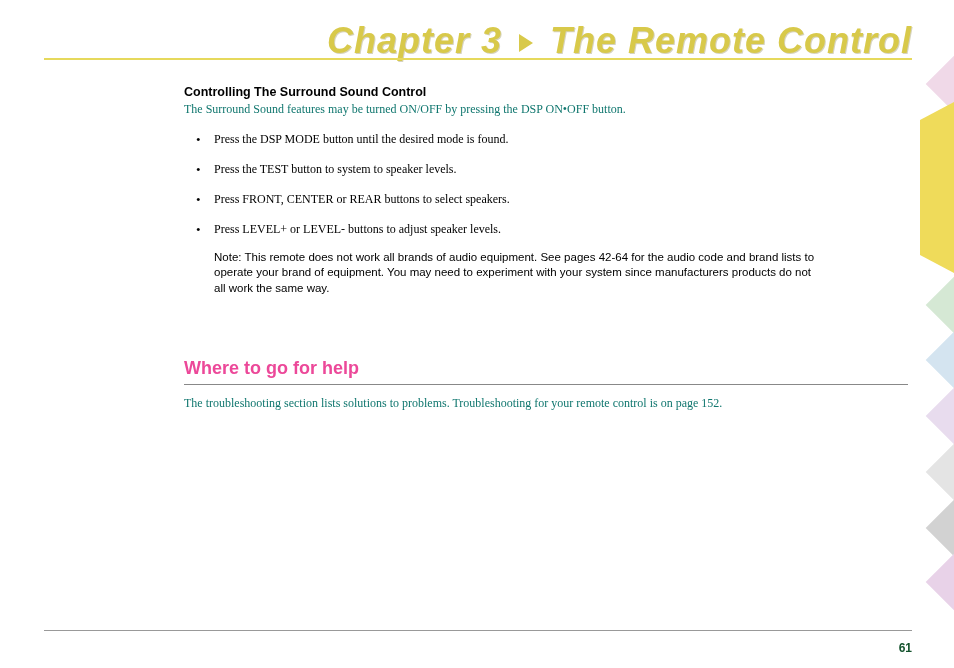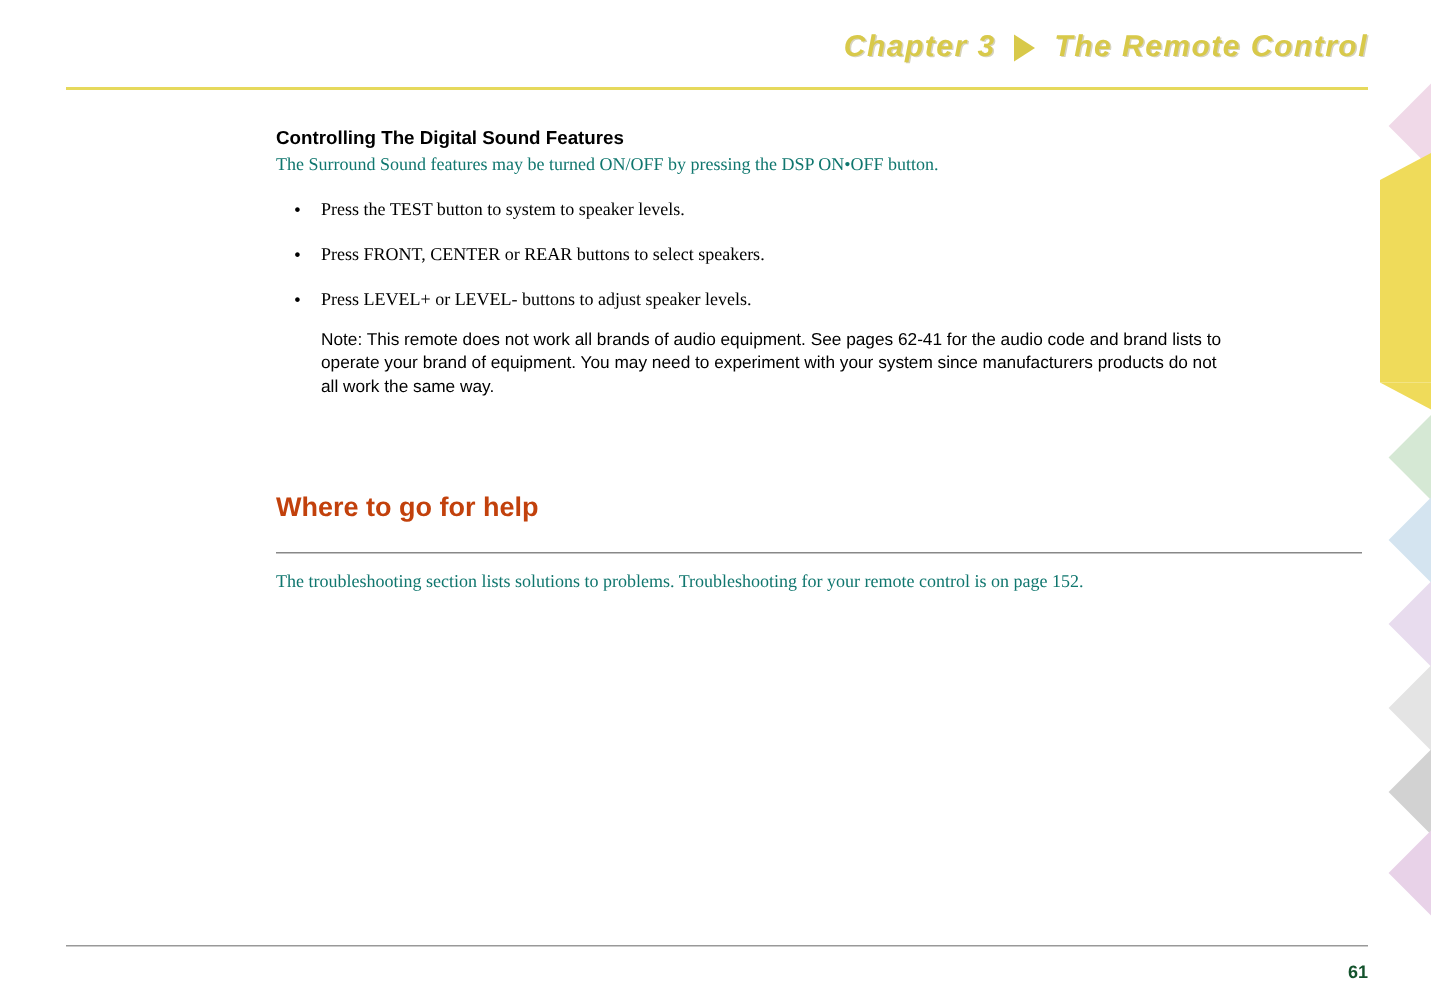--- a/index.html
+++ b/index.html
@@ -13,21 +13,21 @@
       background: white;
       position: relative;
       font-family: Georgia, 'Times New Roman', serif;
       overflow: hidden;
     }
     .chapter-title {
       position: absolute;
       top: 20px;
       right: 42px;
       font-family: 'Trebuchet MS', Arial, sans-serif;
-      font-size: 20px;
+      font-size: 36px;
       font-weight: bold;
       font-style: italic;
       color: #d8c94a;
       text-shadow: 1px 1px 0px rgba(120,110,40,0.3);
       letter-spacing: 1px;
     }
     .chapter-title .triangle {
       display: inline-block;
       width: 0;
       height: 0;
@@ -93,23 +93,23 @@
       margin-top: 4px;
       width: 610px;
     }
     .subsection {
       margin-top: 62px;
     }
     .subsection-heading {
       font-family: Arial, sans-serif;
       font-size: 18px;
       font-weight: bold;
-      color: #c2410c;
+      color: #ec4899;
       border-bottom: 1px solid #888;
-      padding-bottom: 19px;
+      padding-bottom: 5px;
       margin-bottom: 10px;
       width: 724px;
     }
     .bottom-rule {
       position: absolute;
       top: 630px;
       left: 44px;
       width: 868px;
       height: 1px;
       background: #999;
@@ -180,28 +180,29 @@
 
 <div class="chapter-title">
   <span>Chapter 3</span>
   <span class="triangle"></span>
   <span>The Remote Control</span>
 </div>
 
 <div class="top-rule"></div>
 
 <div class="content">
-  <div class="section-heading">Controlling The Digital Sound Features</div>
+  <div class="section-heading">Controlling The Surround Sound Control</div>
   <div class="body-text">The Surround Sound features may be turned ON/OFF by pressing the DSP ON•OFF button.</div>
   <ul class="bullet-list">
+    <li>Press the DSP MODE button until the desired mode is found.</li>
     <li>Press the TEST button to system to speaker levels.</li>
     <li>Press FRONT, CENTER or REAR buttons to select speakers.</li>
     <li>Press LEVEL+ or LEVEL- buttons to adjust speaker levels.</li>
   </ul>
-  <div class="note-text">Note: This remote does not work all brands of audio equipment. See pages 62-41 for the audio code and brand lists to operate your brand of equipment. You may need to experiment with your system since manufacturers products do not all work the same way.</div>
+  <div class="note-text">Note: This remote does not work all brands of audio equipment. See pages 42-64 for the audio code and brand lists to operate your brand of equipment. You may need to experiment with your system since manufacturers products do not all work the same way.</div>
 
   <div class="subsection">
     <div class="subsection-heading">Where to go for help</div>
     <div class="body-text">The troubleshooting section lists solutions to problems. Troubleshooting for your remote control is on page 152.</div>
   </div>
 </div>
 
 <div class="bottom-rule"></div>
 <div class="page-number">61</div>
 

